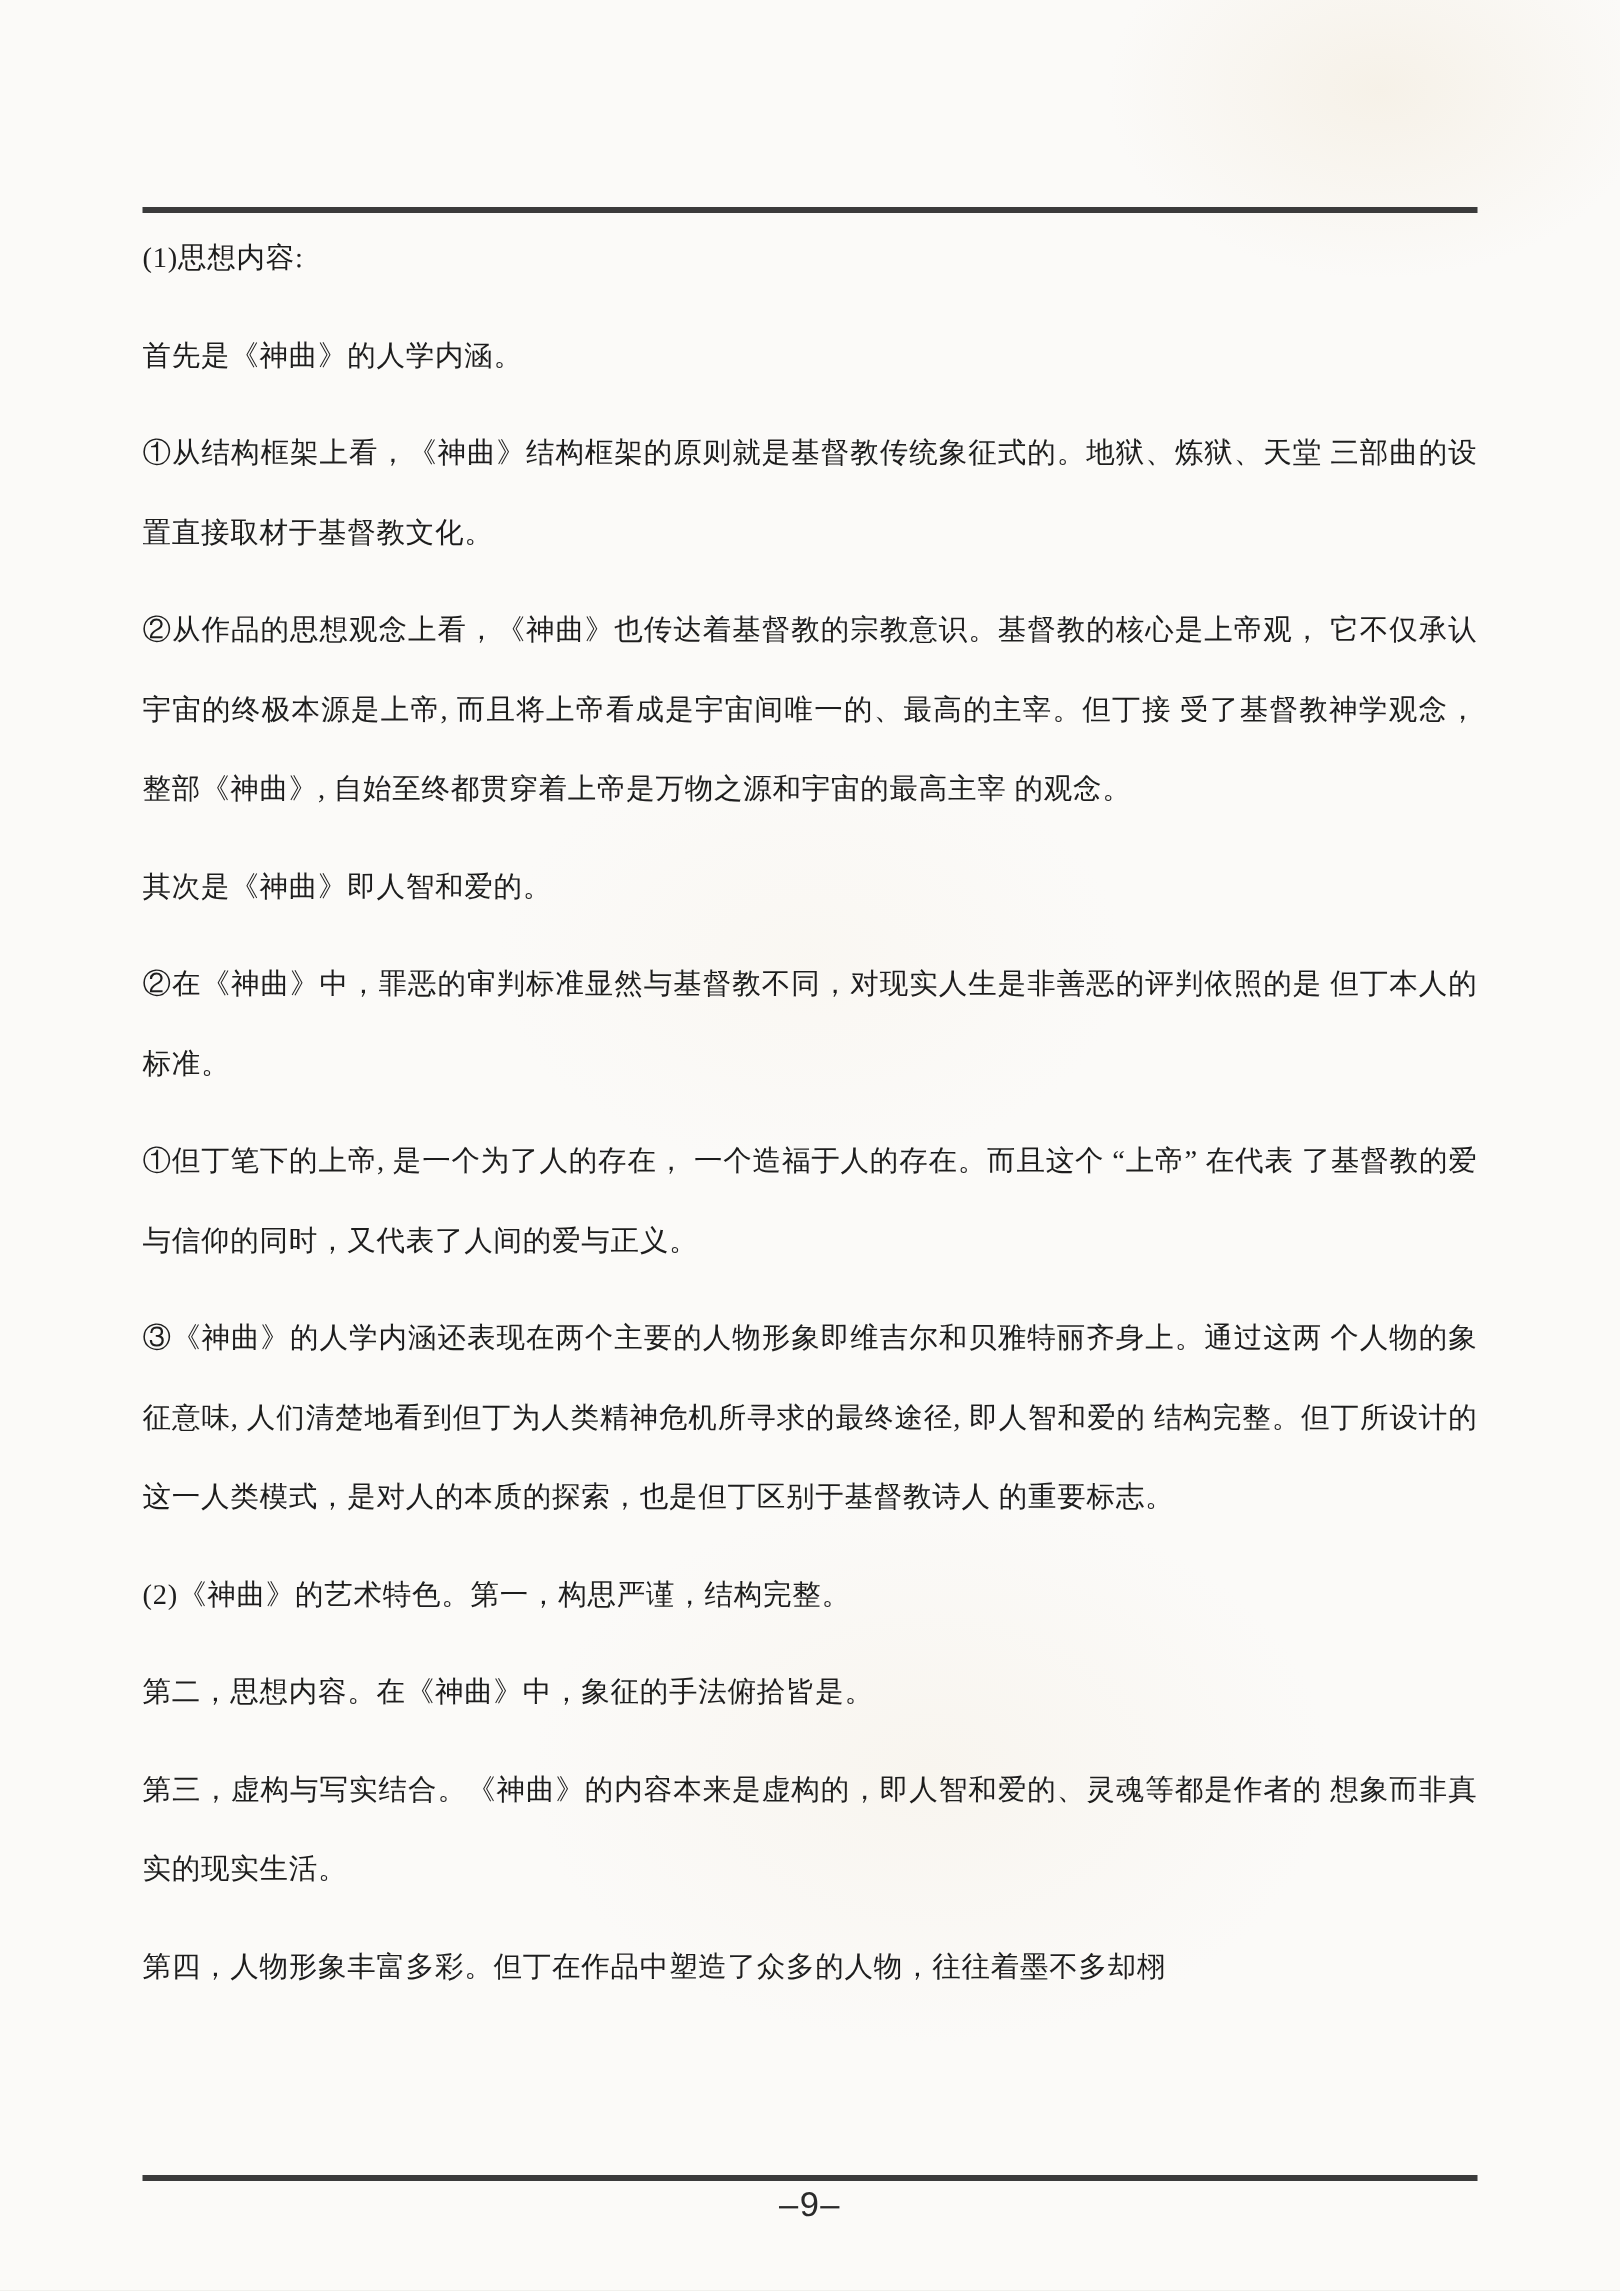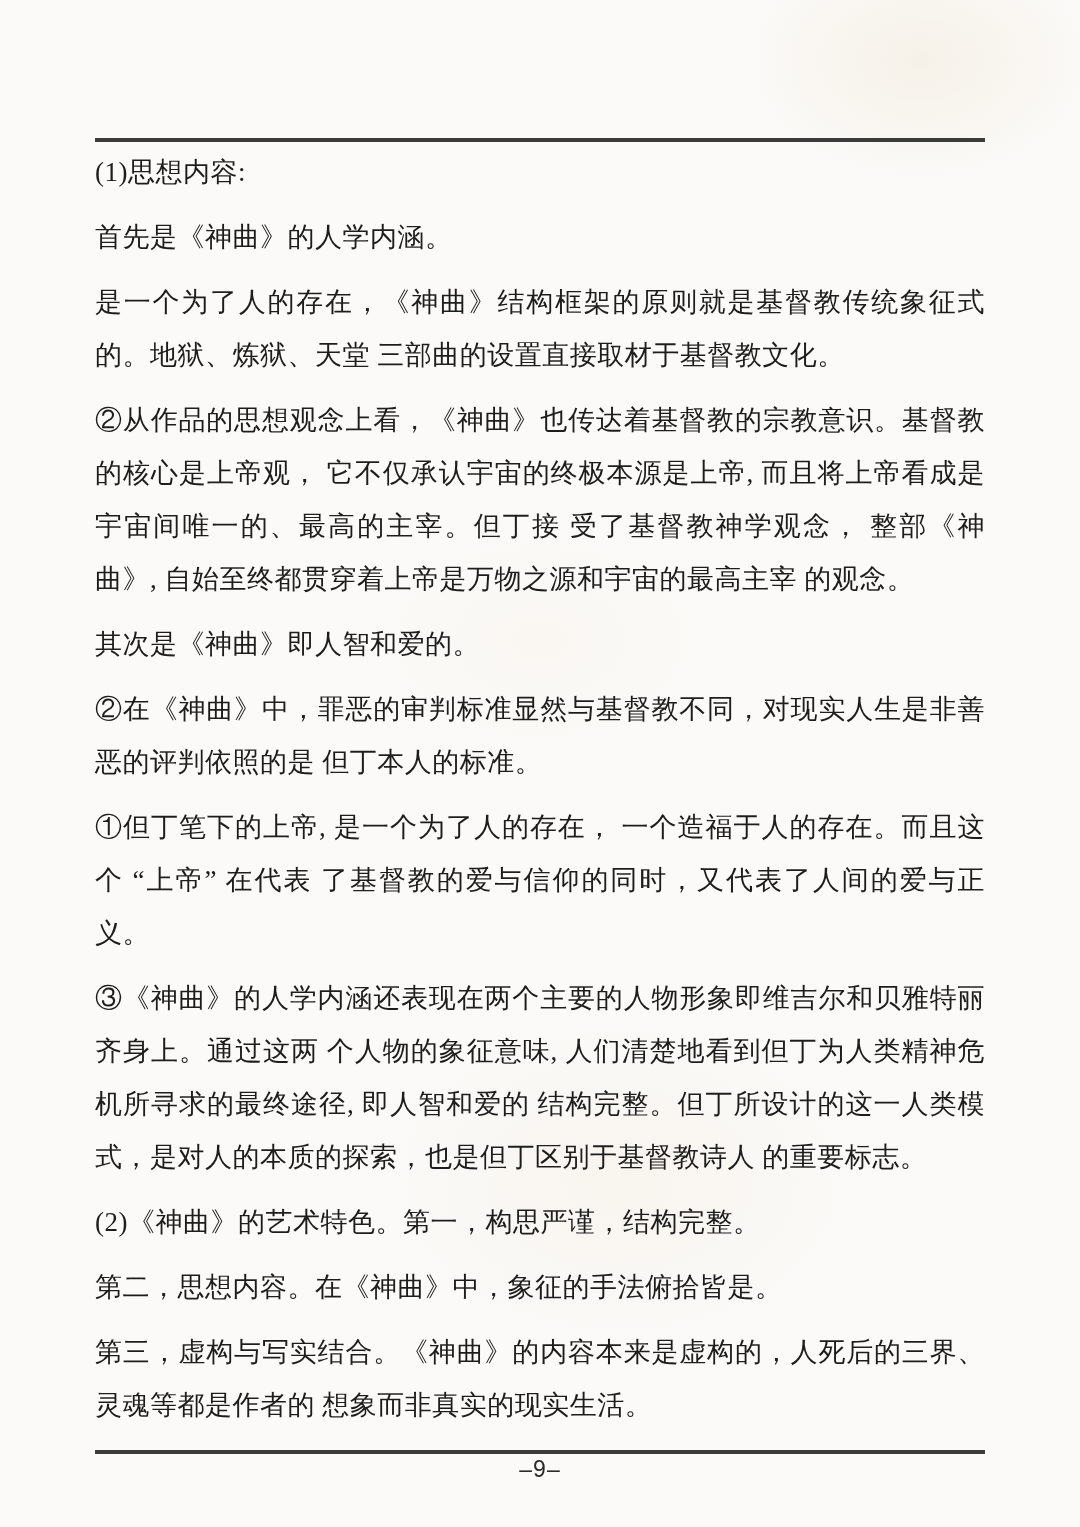--- a/index.html
+++ b/index.html
@@ -33,21 +33,21 @@
     position: absolute;
     top: 146px;
     left: 95px;
     width: 890px;
     height: 1300px;
     overflow: hidden;
     color: #1d1d1d;
   }
   .content p {
     margin: 0 0 12px 0;
-    font-size: 27px;
+    font-size: 19px;
     line-height: 53px;
     text-align: justify;
     text-justify: inter-ideograph;
     letter-spacing: 0.5px;
     word-break: break-all;
   }
   .page-number {
     position: absolute;
     top: 1456px;
     left: 0;
@@ -61,27 +61,27 @@
 </style>
 </head>
 <body>
 
 <div class="page">
   <div class="rule top"></div>
 
   <div class="content">
     <p>(1)思想内容:</p>
     <p>首先是《神曲》的人学内涵。</p>
-    <p>是一个为了人的存在，《神曲》结构框架的原则就是基督教传统象征式的。地狱、炼狱、天堂 三部曲的设置直接取材于基督教文化。</p>
+    <p>①从结构框架上看，《神曲》结构框架的原则就是基督教传统象征式的。地狱、炼狱、天堂 三部曲的设置直接取材于基督教文化。</p>
     <p>②从作品的思想观念上看，《神曲》也传达着基督教的宗教意识。基督教的核心是上帝观， 它不仅承认宇宙的终极本源是上帝, 而且将上帝看成是宇宙间唯一的、最高的主宰。但丁接 受了基督教神学观念， 整部《神曲》, 自始至终都贯穿着上帝是万物之源和宇宙的最高主宰 的观念。</p>
     <p>其次是《神曲》即人智和爱的。</p>
     <p>②在《神曲》中，罪恶的审判标准显然与基督教不同，对现实人生是非善恶的评判依照的是 但丁本人的标准。</p>
     <p>①但丁笔下的上帝, 是一个为了人的存在，  一个造福于人的存在。而且这个 “上帝” 在代表 了基督教的爱与信仰的同时，又代表了人间的爱与正义。</p>
     <p>③《神曲》的人学内涵还表现在两个主要的人物形象即维吉尔和贝雅特丽齐身上。通过这两 个人物的象征意味, 人们清楚地看到但丁为人类精神危机所寻求的最终途径, 即人智和爱的 结构完整。但丁所设计的这一人类模式，是对人的本质的探索，也是但丁区别于基督教诗人 的重要标志。</p>
     <p>(2)《神曲》的艺术特色。第一，构思严谨，结构完整。</p>
     <p>第二，思想内容。在《神曲》中，象征的手法俯拾皆是。</p>
-    <p>第三，虚构与写实结合。《神曲》的内容本来是虚构的，人死后的三界、灵魂等都是作者的 想象而非真实的现实生活。</p>
+    <p>第三，虚构与写实结合。《神曲》的内容本来是虚构的，即人智和爱的、灵魂等都是作者的 想象而非真实的现实生活。</p>
     <p>第四，人物形象丰富多彩。但丁在作品中塑造了众多的人物，往往着墨不多却栩</p>
   </div>
 
   <div class="rule bottom"></div>
   <div class="page-number">–9–</div>
 </div>
 
 </body></html>

